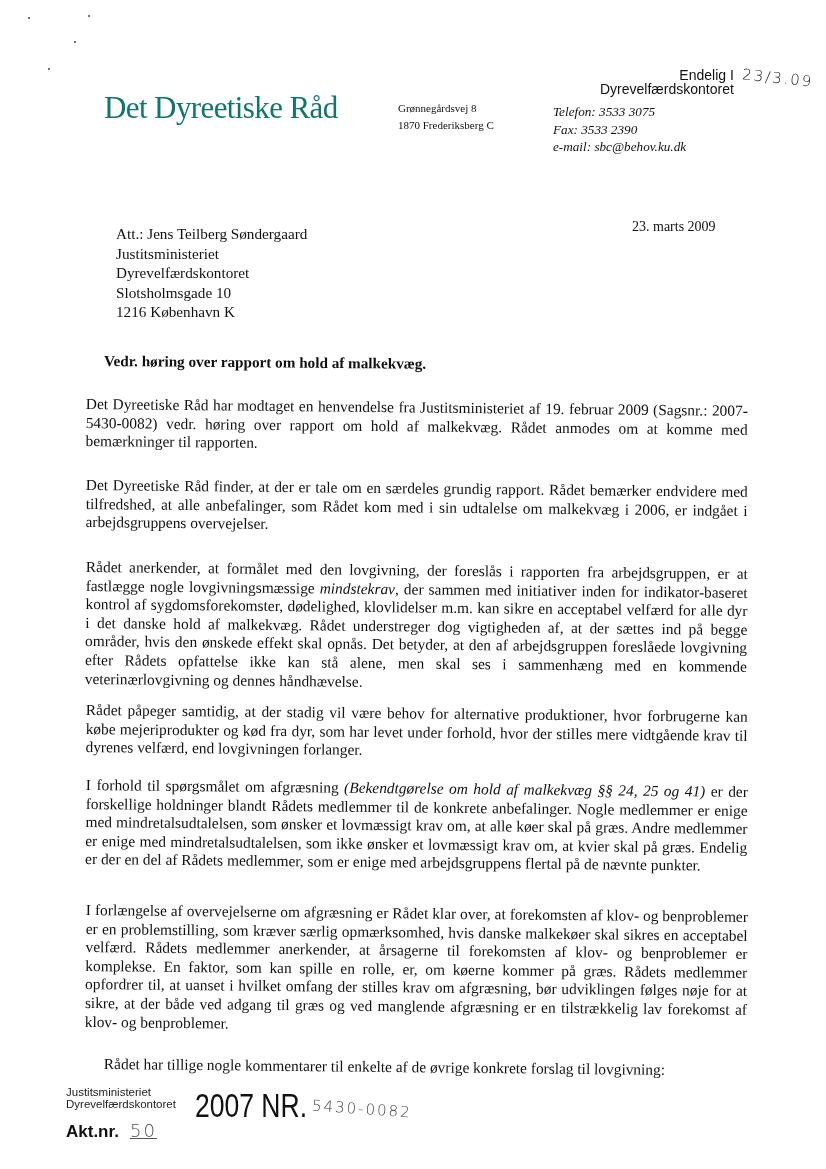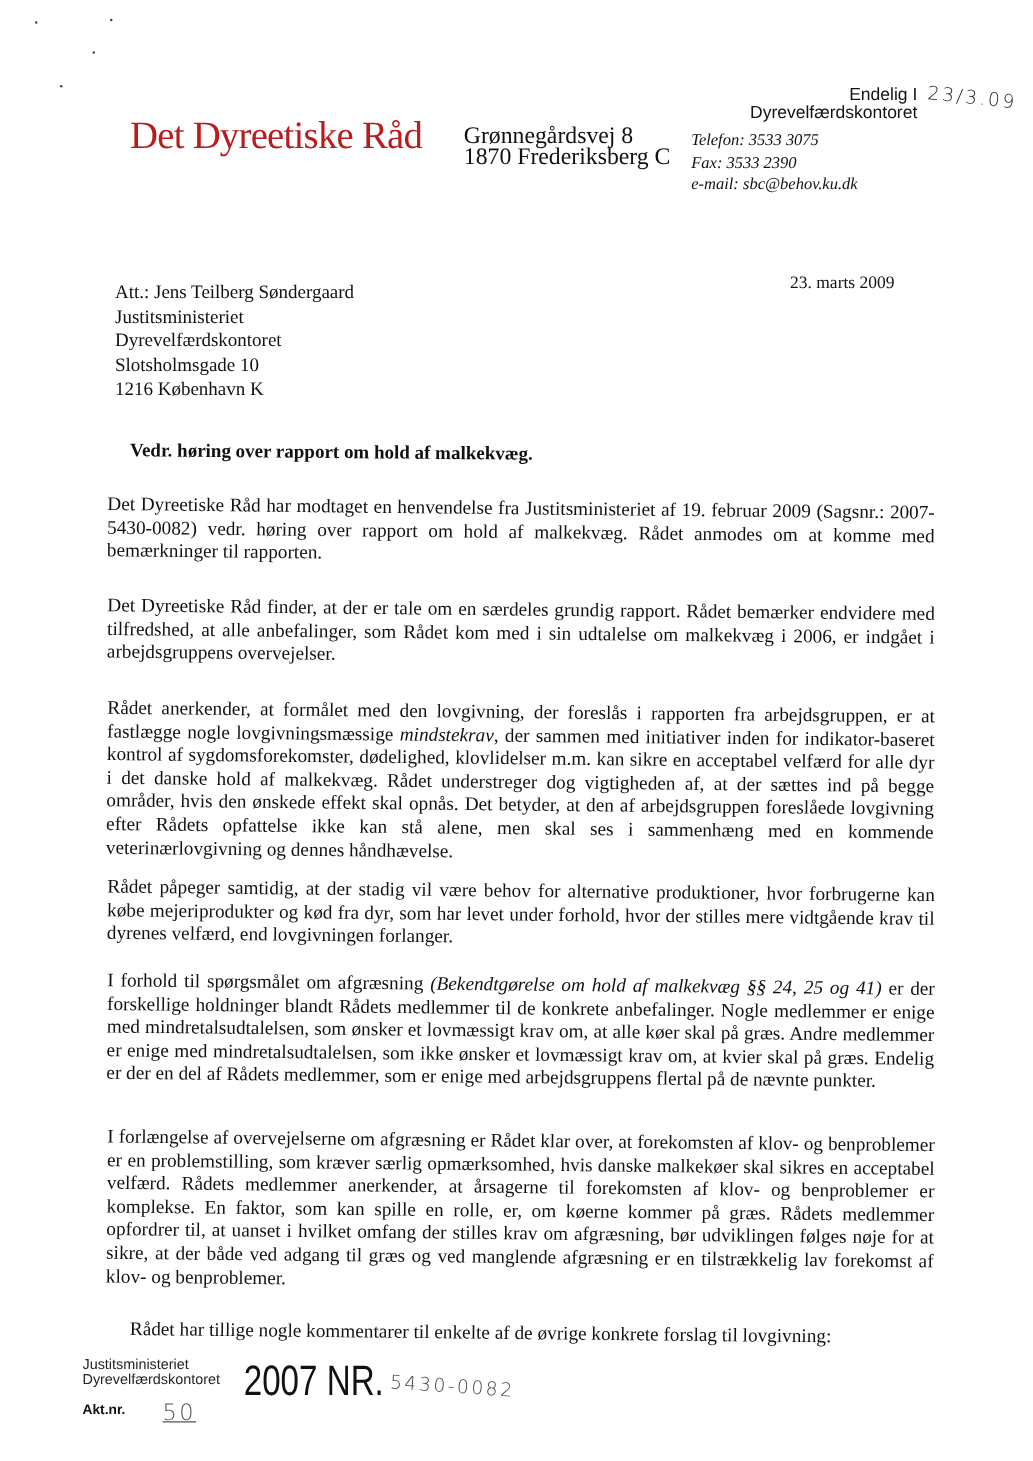--- a/index.html
+++ b/index.html
@@ -1,45 +1,45 @@
 <!DOCTYPE html>
 <html><head>
   <meta charset="utf-8">
   <style>
     html, body { margin: 0; padding: 0; background: #ffffff; }
     body {
       width: 826px; height: 1169px; position: relative; overflow: hidden;
       font-family: "Liberation Serif", "DejaVu Serif", serif; color: #111;
     }
     .abs { position: absolute; white-space: nowrap; }
-    .org-name { left: 104px; top: 90px; font-size: 31px; letter-spacing: -0.6px; color: #b91c1c; }
-    .addr { left: 371px; top: 100px; font-size: 19px; line-height: 17px; }
+    .org-name { left: 104px; top: 90px; font-size: 31px; letter-spacing: -0.6px; color: #0f766e; }
+    .addr { left: 398px; top: 100px; font-size: 11px; line-height: 17px; }
     .contact { left: 553px; top: 103px; font-size: 13.2px; line-height: 17.5px; font-style: italic; }
     .stamp-top { left: 600px; top: 68px; font-family: "Liberation Sans", "DejaVu Sans", sans-serif; font-size: 14px; line-height: 14px; text-align: right; }
     .stamp-top .l1 { display: block; }
     .stamp-top .l2 { display: block; }
     .hand { font-family: "DejaVu Sans", sans-serif; font-weight: 300; color: #222; }
     .stamp-date { left: 742px; top: 69px; font-size: 15px; letter-spacing: 2px; transform: rotate(6deg); }
-    .recipient { left: 92px; top: 224px; font-size: 15.2px; line-height: 19.6px; }
+    .recipient { left: 116px; top: 224px; font-size: 15.2px; line-height: 19.6px; }
     .date { left: 632px; top: 219px; font-size: 14px; }
     .subject { left: 104px; top: 352px; font-size: 15.2px; font-weight: bold; transform: rotate(0.5deg); transform-origin: left; }
     .para { position: absolute; left: 86px; width: 662px; font-size: 15.4px; line-height: 18.6px; text-align: justify; transform: rotate(0.6deg); transform-origin: left top; }
     .para i { font-style: italic; }
     .p1 { top: 380px; }
     .p2 { top: 461px; }
     .p3 { top: 543px; }
     .p4 { top: 686px; }
     .p5 { top: 761px; }
     .p6 { top: 886px; }
     .p7 { top: 1040px; left: 104px; width: 600px; }
     .stamp-bottom { left: 66px; top: 1087px; font-family: "Liberation Sans", "DejaVu Sans", sans-serif; }
     .sb-small { font-size: 11.5px; line-height: 11.5px; color: #222; display: block; }
     .sb-big { position: absolute; left: 195px; top: 1086px; font-family: "Liberation Sans", "DejaVu Sans", sans-serif; font-size: 34px; transform: scaleX(0.78); transform-origin: left; white-space: nowrap; }
     .sb-hand { left: 312px; top: 1100px; font-size: 15px; letter-spacing: 2px; transform: rotate(4deg); color: #444; }
-    .aktnr { left: 66px; top: 1122px; font-family: "Liberation Sans", "DejaVu Sans", sans-serif; font-weight: bold; font-size: 11px; }
+    .aktnr { left: 66px; top: 1122px; font-family: "Liberation Sans", "DejaVu Sans", sans-serif; font-weight: bold; font-size: 17px; }
     .aktnr-hand { left: 130px; top: 1120px; font-size: 18px; color: #555; letter-spacing: 2px; text-decoration: underline; }
     .speck { position: absolute; width: 2px; height: 2px; background: #444; border-radius: 1px; }
   </style>
 </head>
 <body>
 
 <span class="speck" style="left:28px;top:17px;"></span>
 <span class="speck" style="left:88px;top:15px;"></span>
 <span class="speck" style="left:74px;top:41px;"></span>
 <span class="speck" style="left:48px;top:68px;"></span>

